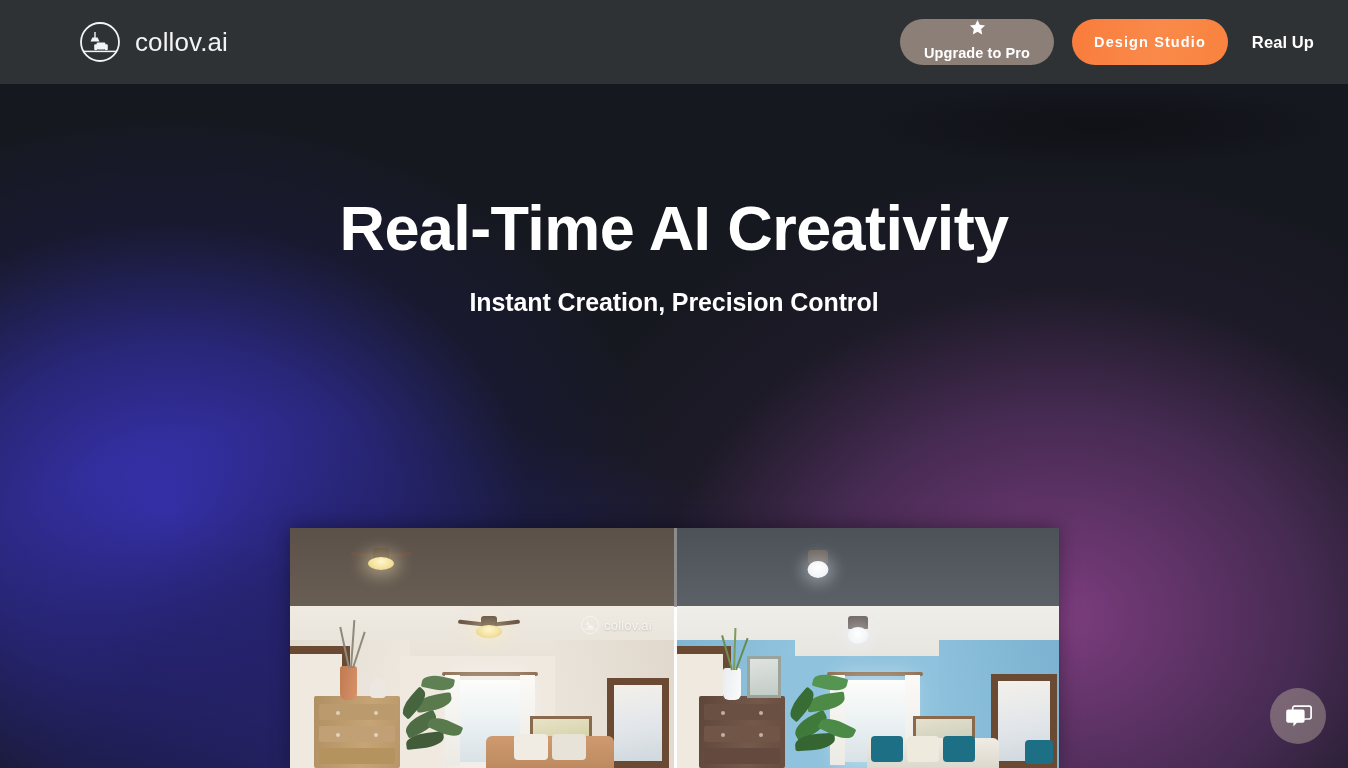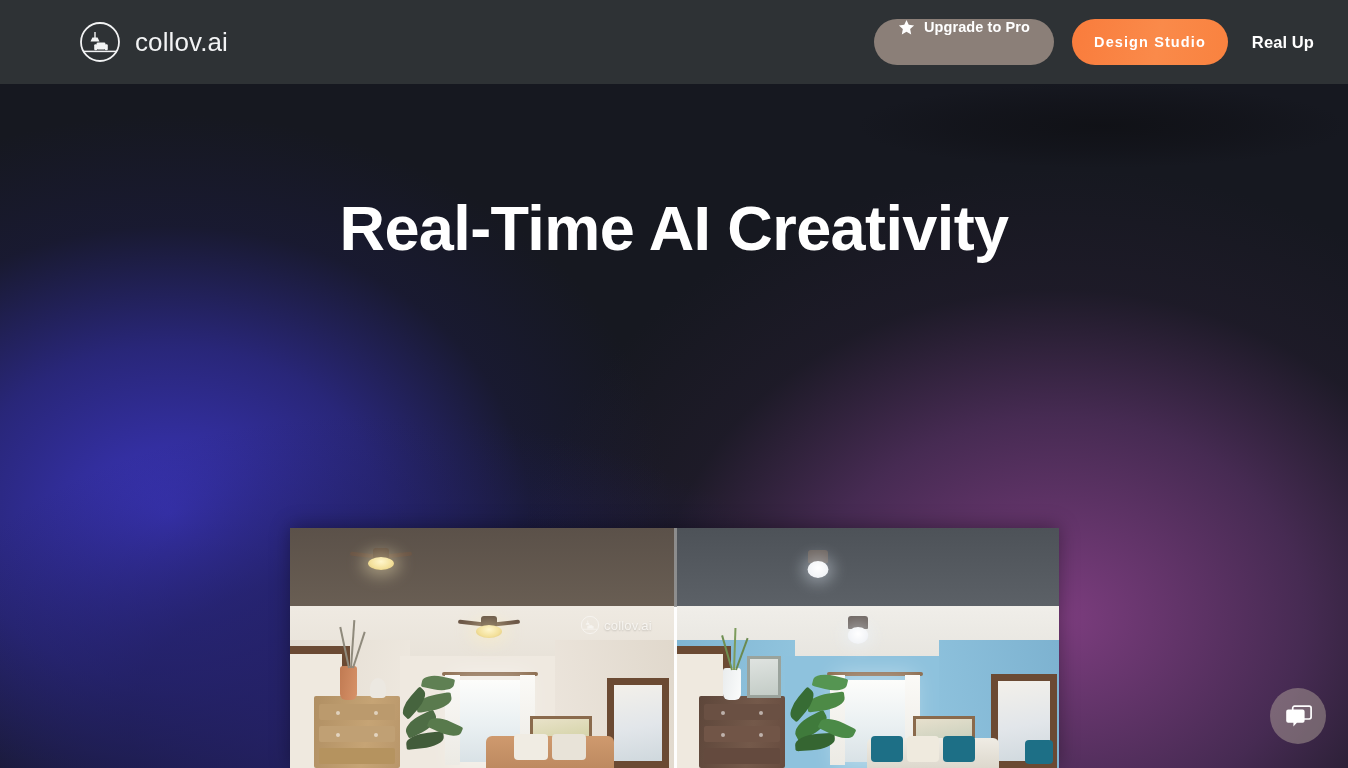--- a/index.html
+++ b/index.html
@@ -82,34 +82,35 @@
   .header-actions {
     display: flex;
     align-items: center;
     gap: 18px;
     margin-left: auto;
     margin-right: 30px;
   }
 
   .btn-upgrade {
     display: flex;
-    align-items: flex-start;
+    align-items: center;
     gap: 9px;
     height: 46px;
     padding: 0 24px;
     border: none;
     border-radius: 999px;
     background: #8b7f78;
     color: #ffffff;
     font-family: "Liberation Sans", sans-serif;
     font-size: 14.5px;
     font-weight: bold;
     letter-spacing: 0.1px;
     white-space: nowrap;
     cursor: pointer;
+    flex-direction: column;
   }
   .star-icon { width: 17px; height: 17px; flex: none; display: block; }
 
   .btn-studio {
     height: 46px;
     padding: 0 22px;
     border: none;
     border-radius: 999px;
     background: linear-gradient(100deg, #f97c3c 0%, #fa8a4a 55%, #f9823f 100%);
     color: #ffffff;
@@ -457,20 +458,21 @@
       <div class="glow-dark-top"></div>
       <div class="glow-blue"></div>
       <div class="glow-navy"></div>
       <div class="glow-purple"></div>
     </div>
 
     <div class="hero-inner">
 
       <h1 class="hero-title">Real-Time AI Creativity</h1>
 
+      <h2 class="hero-subtitle">Instant Creation, Precision Control</h2>
 
 
 
       <div class="showcase">
 
         <div class="showcase-half left">
           <div class="room">
             <div class="ceiling-dark" style="background:linear-gradient(180deg,#5b5149 0%,#6a5f54 100%);"></div>
             <div class="ceiling-lit"></div>
             <div class="wall-left" style="background:linear-gradient(100deg,#e3dcd1 0%,#efe9e0 100%);"></div>

